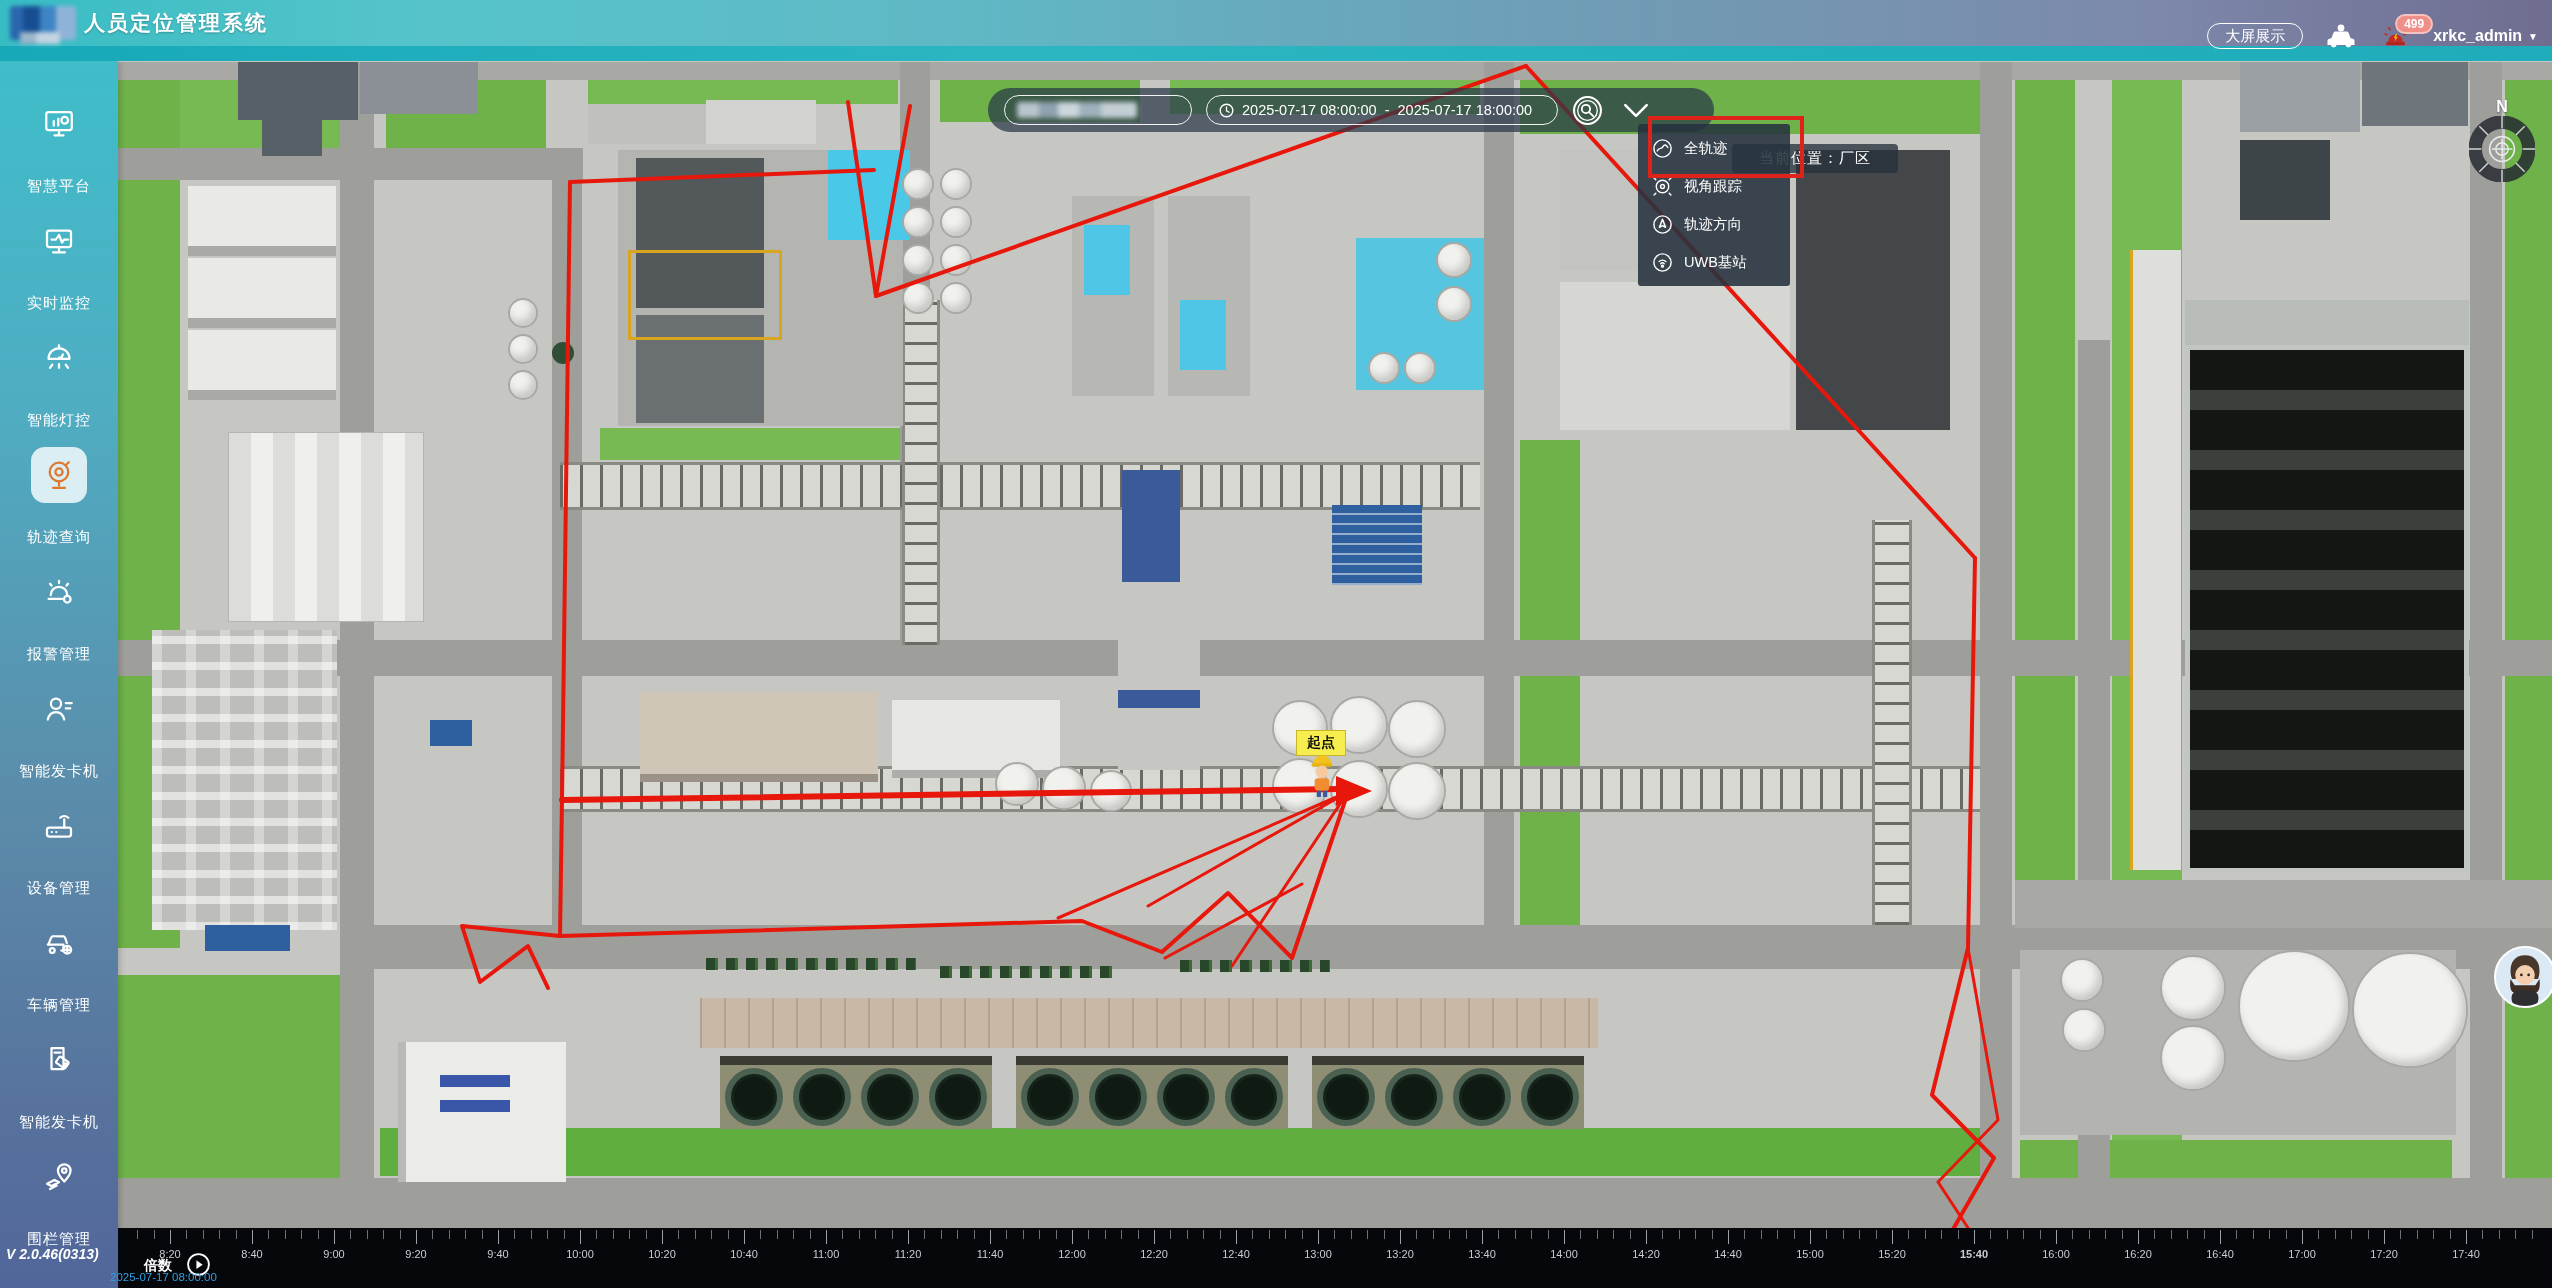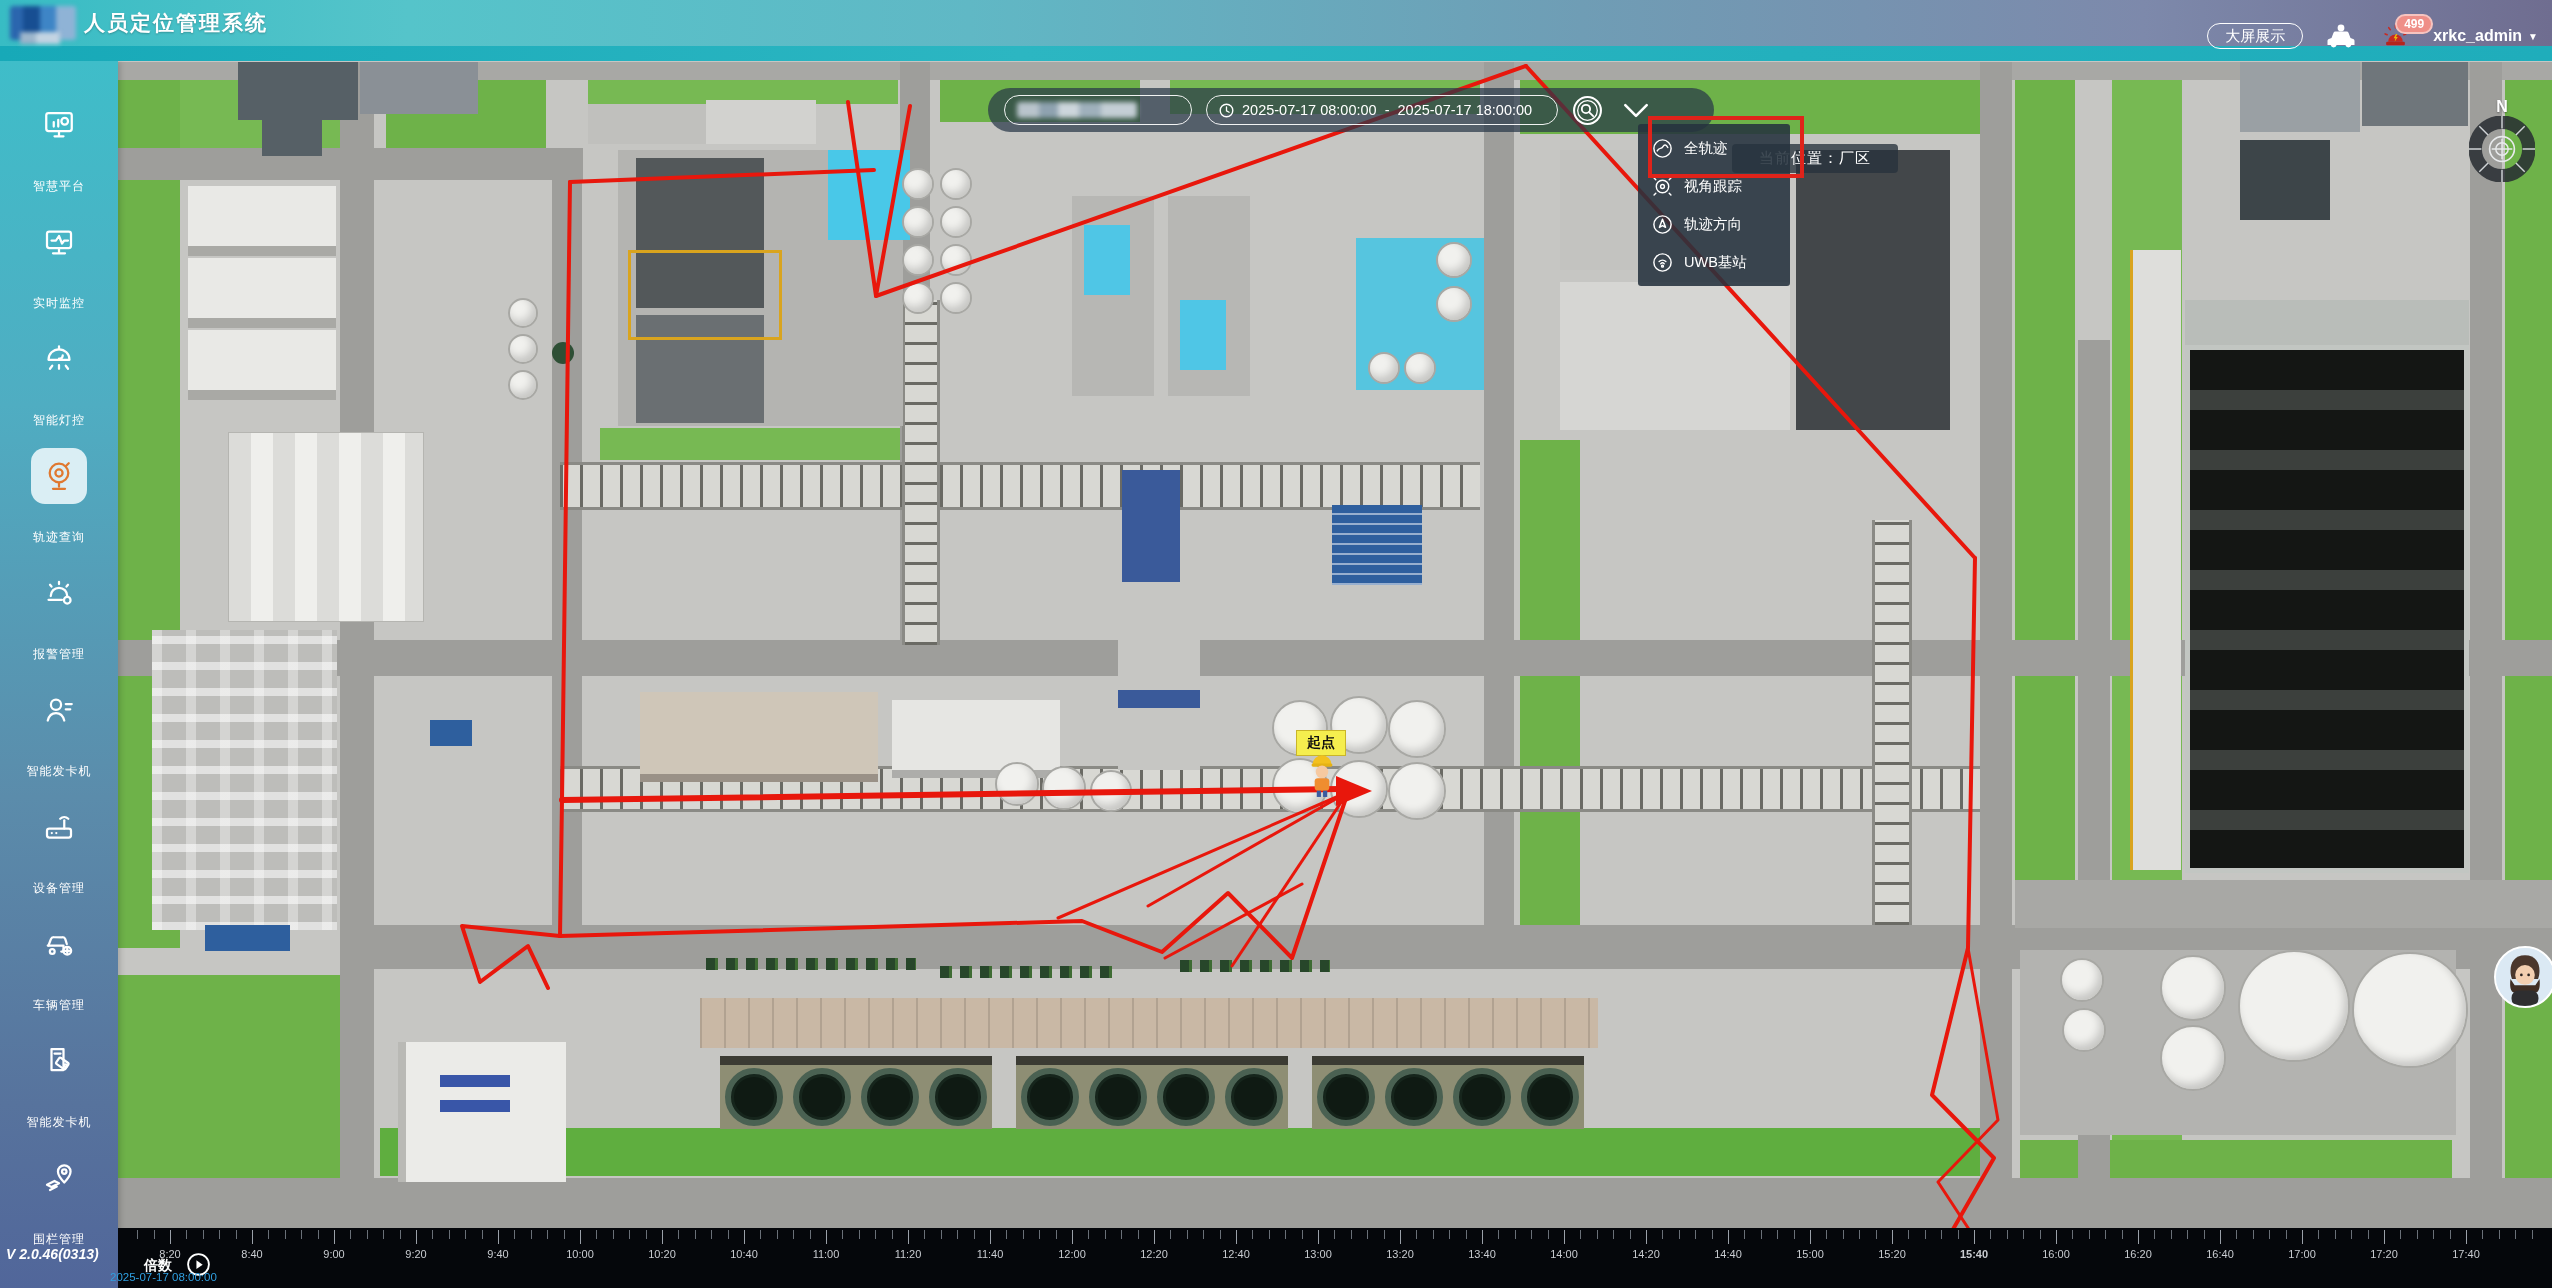--- a/index.html
+++ b/index.html
@@ -50,21 +50,21 @@
   aside{position:absolute;left:0;top:61px;width:118px;height:1227px;z-index:25;
     background:linear-gradient(180deg,#3fbdc9 0%,#4fadc2 28%,#5b8cab 60%,#57739d 85%,#51669a 100%);
     box-shadow:2px 0 6px rgba(0,0,0,.18);}
   #side-nav{display:flex;flex-direction:column;align-items:center;padding-top:26px;}
   .side-item{width:118px;height:117px;display:flex;flex-direction:column;align-items:center;
     justify-content:center;gap:9px;cursor:pointer;}
   .side-icon{width:56px;height:56px;display:flex;align-items:center;justify-content:center;color:#fff;border-radius:14px;}
   .side-item.active .side-icon{background:rgba(230,244,248,.92);color:#e0782f;}
   .side-icon svg{width:36px;height:36px;stroke:currentColor;fill:none;stroke-width:1.5;
     stroke-linecap:round;stroke-linejoin:round;}
-  .side-label{color:#fff;font-size:12px;letter-spacing:1px;margin-top:16px;}
+  .side-label{color:#fff;font-size:15px;letter-spacing:1px;margin-top:16px;}
   .version{position:absolute;left:6px;bottom:26px;color:#fff;font-size:14px;font-weight:bold;font-style:italic;}
 
   
   #toolbar{position:absolute;left:988px;top:88px;width:726px;height:44px;z-index:14;
     background:rgba(40,56,72,.72);border-radius:22px;display:flex;align-items:center;padding:0 16px;box-sizing:border-box;gap:14px;}
   .pill{height:30px;border:1.5px solid rgba(255,255,255,.92);border-radius:16px;display:flex;
     align-items:center;box-sizing:border-box;}
   #search-pill{width:188px;padding:0 12px;cursor:text;}
   .mosaic{width:120px;height:16px;border-radius:3px;filter:blur(2.5px);
     background:linear-gradient(90deg,#b9c4cc 0 18%,#8fa2b0 18% 34%,#cdd6dc 34% 52%,#9fb0bc 52% 70%,#c4ced5 70% 100%);}

